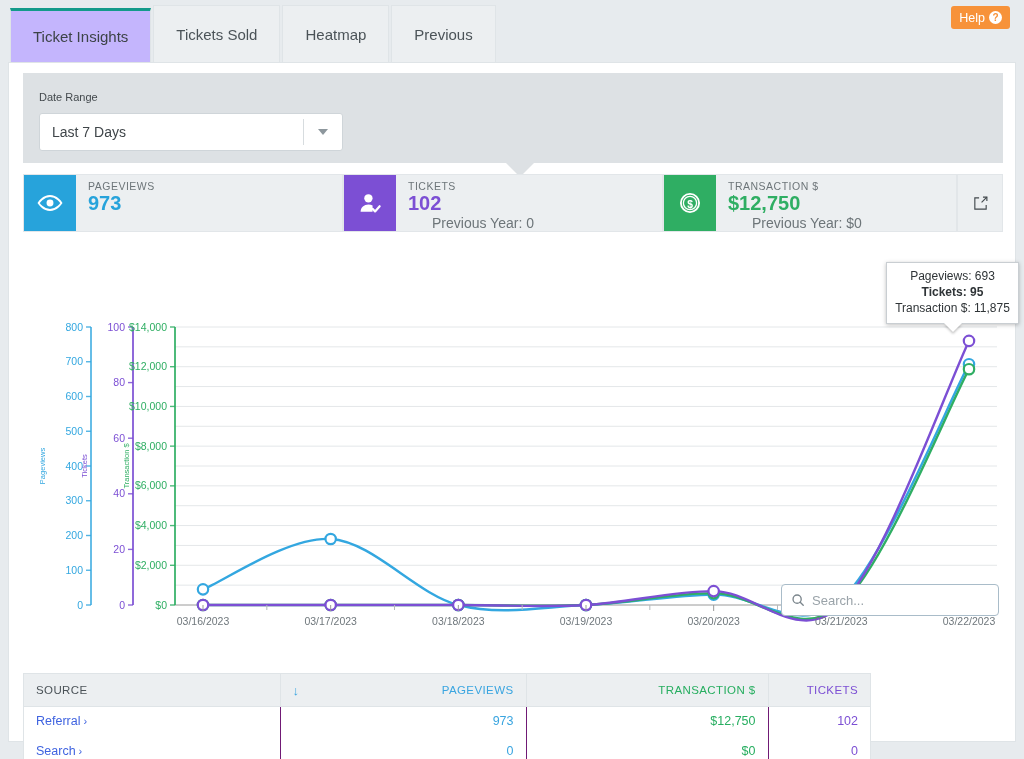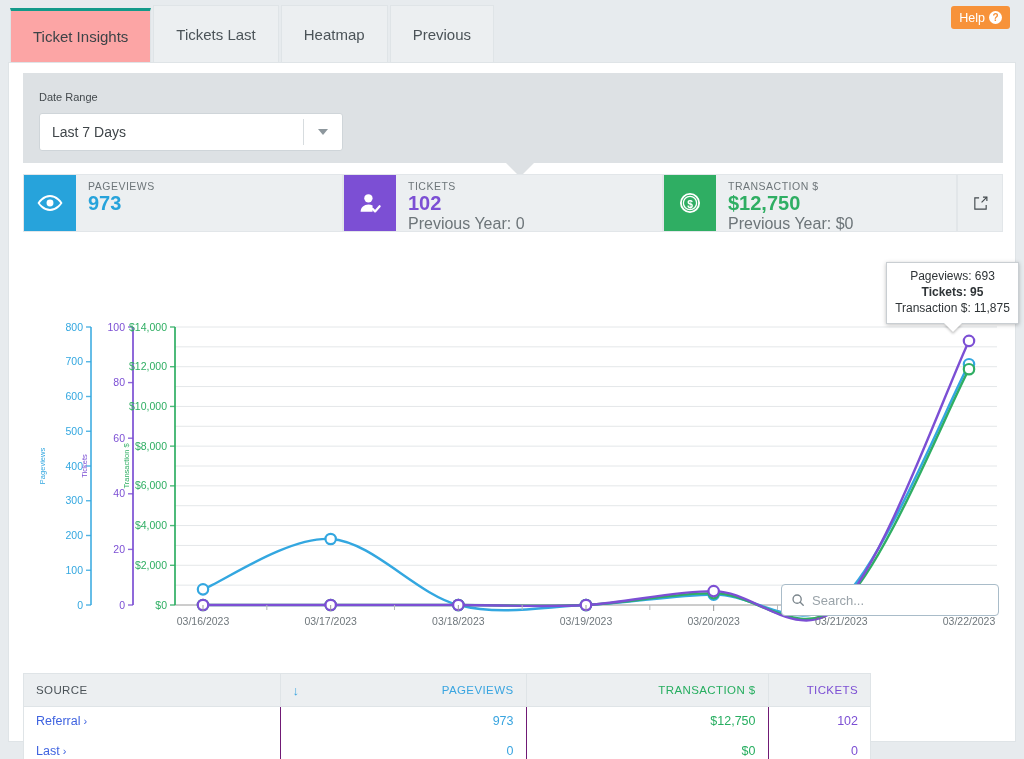--- a/index.html
+++ b/index.html
@@ -18,21 +18,21 @@
   }
   .tabs { position: absolute; left: 10px; top: 5px; display: flex; align-items: flex-end; }
   .tab {
     height: 57px; padding: 0 22px;
     display: flex; align-items: center; justify-content: center;
     font-size: 15px; color: #4b5358; background: #eceff1;
     border: 1px solid #dfe4e7; border-bottom: none;
     margin-right: 2px; white-space: nowrap;
   }
   .tab.active {
-    background: #fca5a5; color: #3c4347; border-color: #dfe4e7;
+    background: #c4b5fd; color: #3c4347; border-color: #dfe4e7;
     border-top: 3px solid #139a8a; height: 54px; font-weight: 400;
   }
   .help-btn {
     position: absolute; right: 14px; top: 6px;
     background: #f79239; color: #fff; border: none; border-radius: 3px;
     height: 23px; padding: 0 8px;
     font-size: 12.5px; font-family: "Liberation Sans", sans-serif;
     display: flex; align-items: center; gap: 4px; cursor: pointer;
   }
   .help-q {
@@ -86,21 +86,21 @@
     background: #eceff1; border: 1px solid #e2e6e9;
     display: flex; align-items: stretch;
   }
   .kpi-icon {
     width: 52px; display: flex; align-items: center; justify-content: center;
     color: #fff;
   }
   .kpi-body { flex: 1; padding: 5px 0 0 12px; }
   .kpi-title { font-size: 10.5px; color: #6d7579; letter-spacing: .5px; }
   .kpi-value { font-size: 20px; font-weight: bold; line-height: 1.05; margin-top: 1px; }
-  .kpi-prev { font-size: 16px; color: #6d7579; margin-top: 1px; }
+  .kpi-prev { font-size: 14px; color: #6d7579; margin-top: 1px; margin-left: 24px; }
   .kpi-edit {
     position: absolute; top: 0; right: 0; width: 46px; height: 58px;
     background: #eceff1; border: 1px solid #e2e6e9;
     display: flex; align-items: center; justify-content: center;
     cursor: pointer;
   }
 
   
   .chart-tooltip {
     position: absolute; left: 877px; top: 199px; width: 133px;
@@ -171,21 +171,21 @@
 <body>
 
 <div class="page">
 
   <div class="tabbar">
     <div class="tabs">
       <div class="tab active">
         <span>Ticket Insights</span>
       </div>
       <div class="tab">
-        <span>Tickets Last</span>
+        <span>Tickets Sold</span>
       </div>
       <div class="tab">
         <span>Heatmap</span>
       </div>
       <div class="tab">
         <span>Previous</span>
       </div>
     </div>
     <button class="help-btn">
       <span>Help</span>
@@ -421,21 +421,21 @@
           <tr>
             <td class="c-source">
               <a>Referral</a><span class="chev">›</span>
             </td>
             <td class="c-pv">973</td>
             <td class="c-tx">$12,750</td>
             <td class="c-tk">102</td>
           </tr>
           <tr>
             <td class="c-source">
-              <a>Last</a><span class="chev">›</span>
+              <a>Search</a><span class="chev">›</span>
             </td>
             <td class="c-pv">0</td>
             <td class="c-tx">$0</td>
             <td class="c-tk">0</td>
           </tr>
         </tbody>
       </table>
     </div>
 
   </div>

